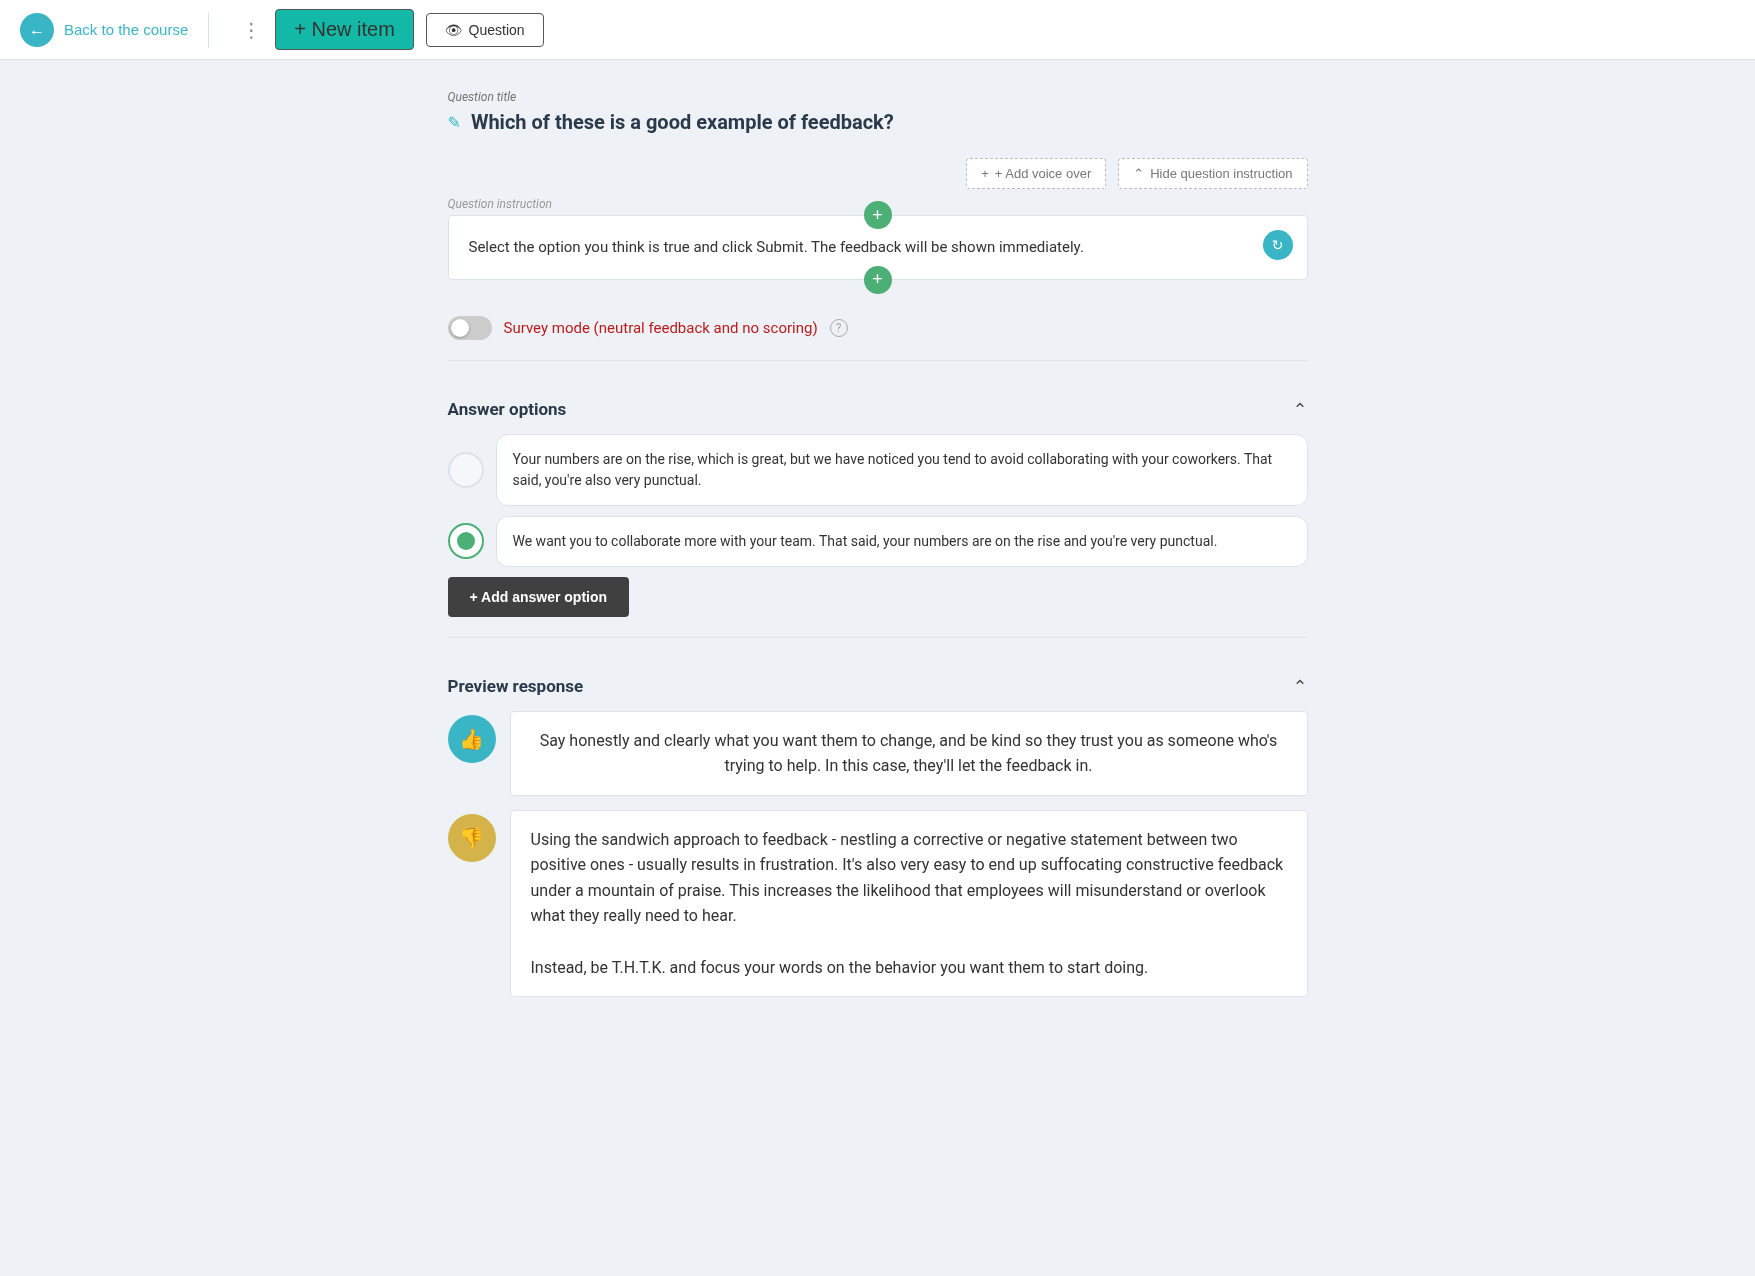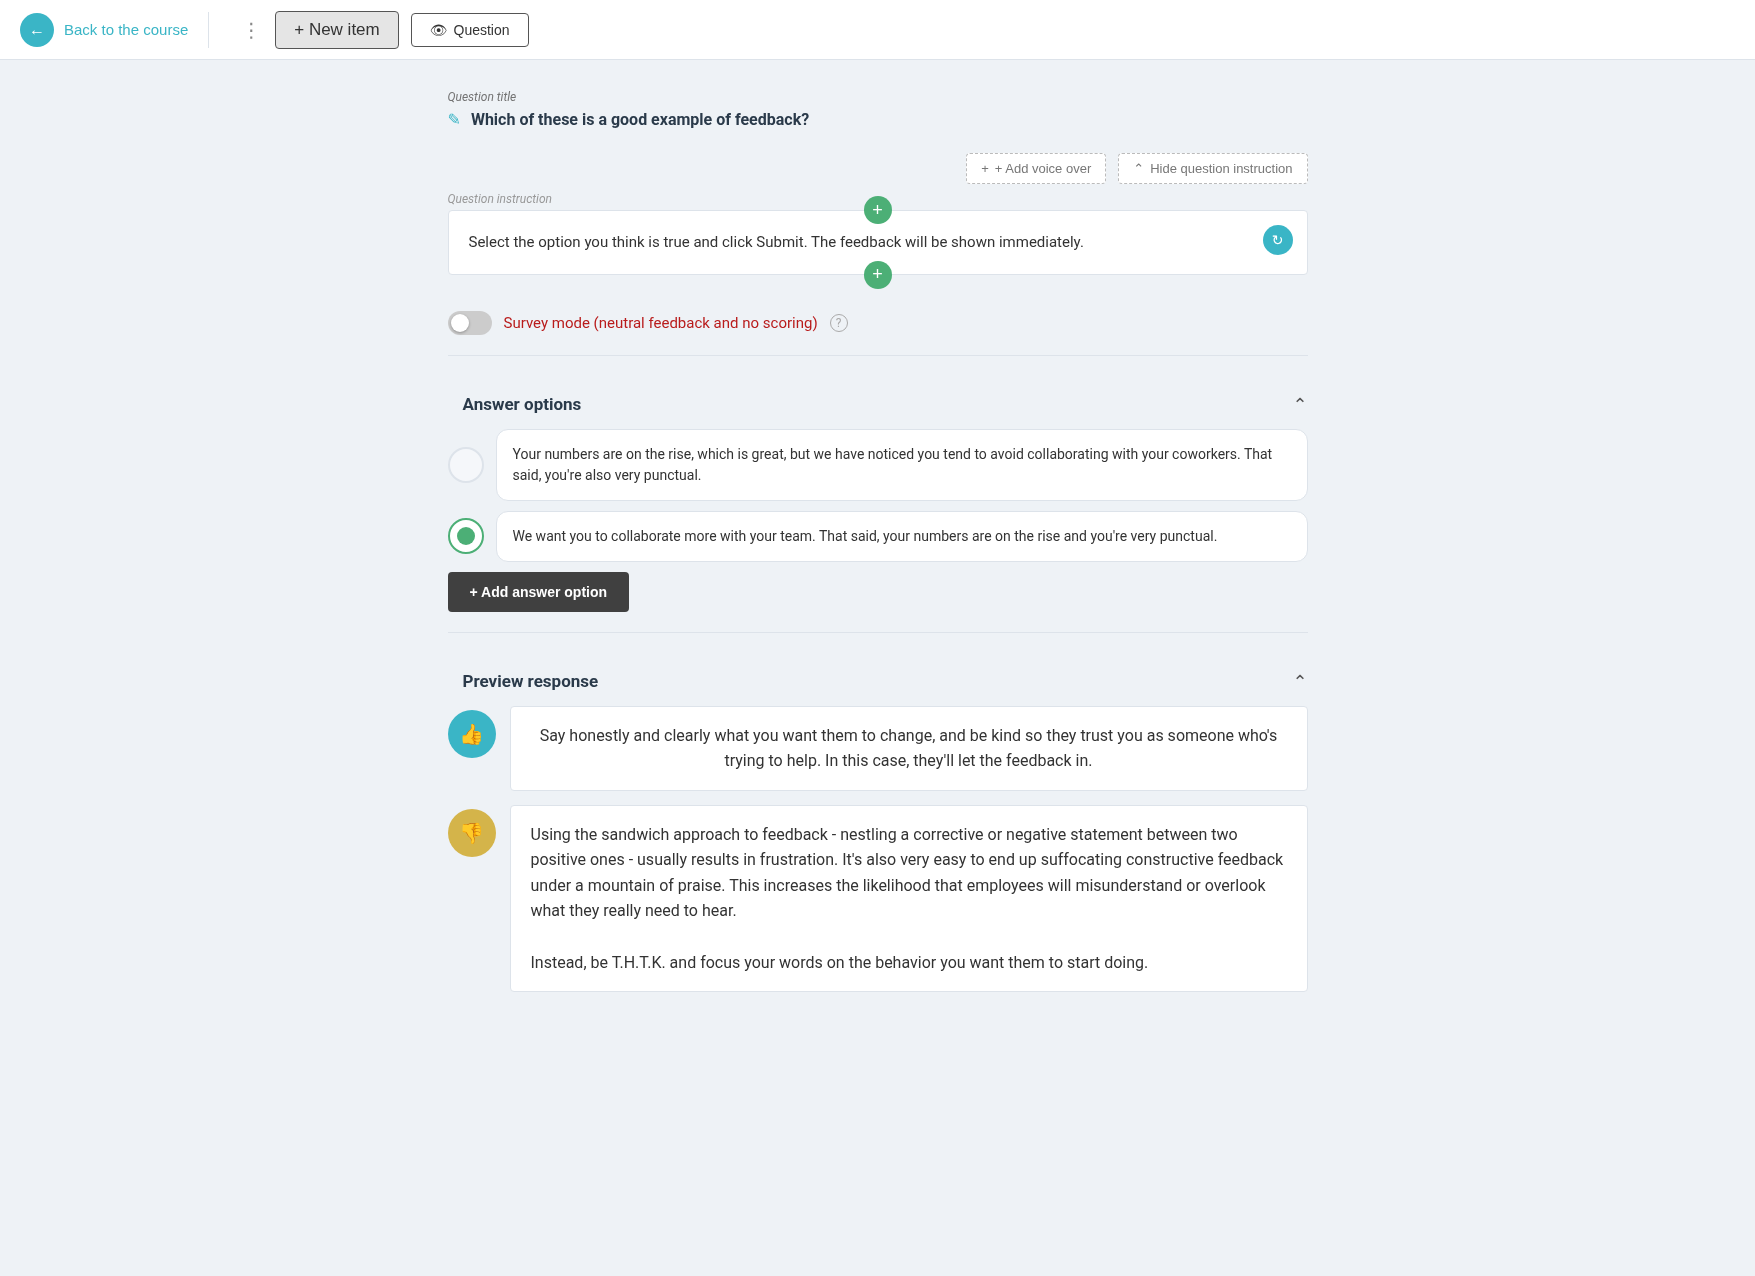--- a/index.html
+++ b/index.html
@@ -67,26 +67,26 @@
       padding: 0 12px;
       letter-spacing: 2px;
     }
     .header-actions {
       display: flex;
       gap: 12px;
       align-items: center;
     }
     .btn-new-item {
       border: 1.5px solid #555;
-      background: #e5e5e5;
+      background: #14b8a6;
       color: #333;
       padding: 8px 18px;
       border-radius: 4px;
       cursor: pointer;
-      font-size: 17px;
+      font-size: 20px;
       display: flex;
       align-items: center;
       gap: 6px;
     }
     .btn-preview {
       border: 1.5px solid #555;
       background: #fff;
       color: #333;
       padding: 8px 18px;
       border-radius: 4px;
@@ -115,21 +115,21 @@
       display: flex;
       align-items: center;
       gap: 10px;
       margin-bottom: 24px;
     }
     .pencil-icon {
       color: #3ab5c6;
       font-size: 16px;
     }
     .question-title-text {
-      font-size: 16px;
+      font-size: 20px;
       font-weight: 700;
       color: #2a3a4a;
     }
 
     
     .voice-controls {
       display: flex;
       justify-content: flex-end;
       gap: 12px;
       margin-bottom: 8px;
@@ -279,21 +279,20 @@
 
     
     .collapsible-section {
       background: #eef2f6;
       margin-bottom: 8px;
     }
     .section-header {
       display: flex;
       justify-content: space-between;
       padding: 18px 0 14px;
-      margin-left: 15px;
     }
     .section-title {
       font-size: 17px;
       font-weight: 700;
       color: #2a3a4a;
     }
     .chevron-icon {
       color: #555;
       font-size: 18px;
       cursor: pointer;

